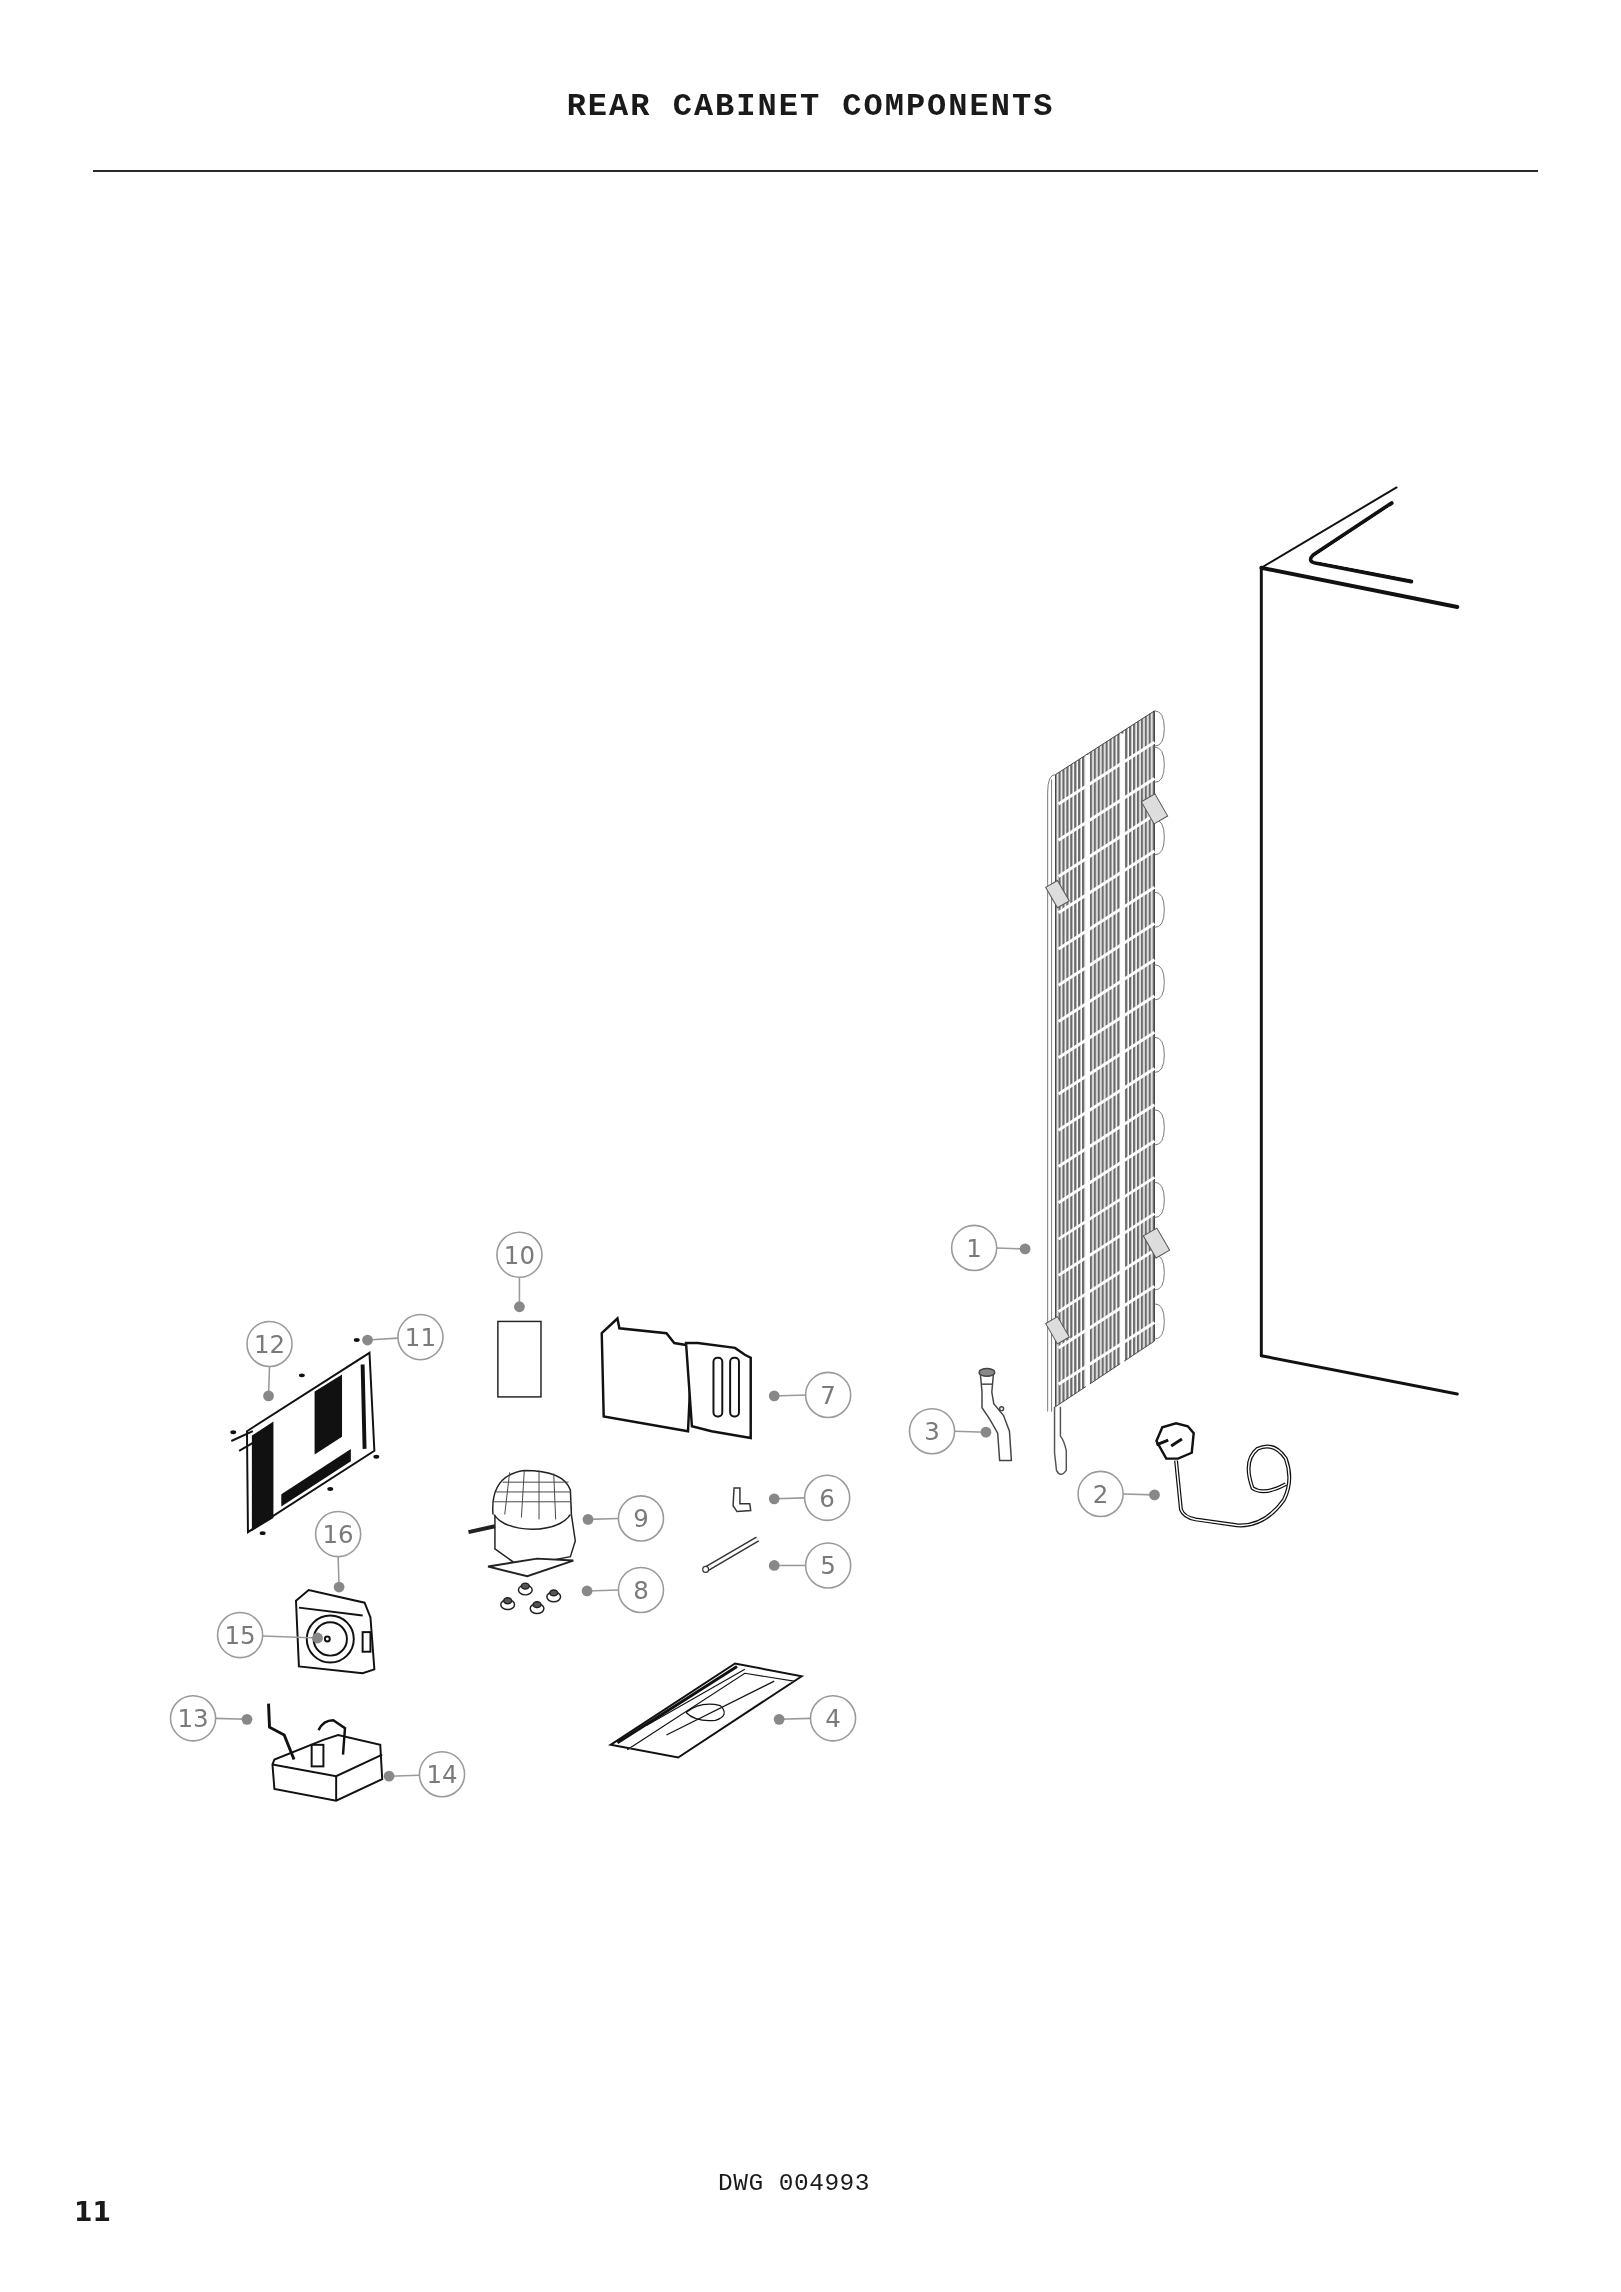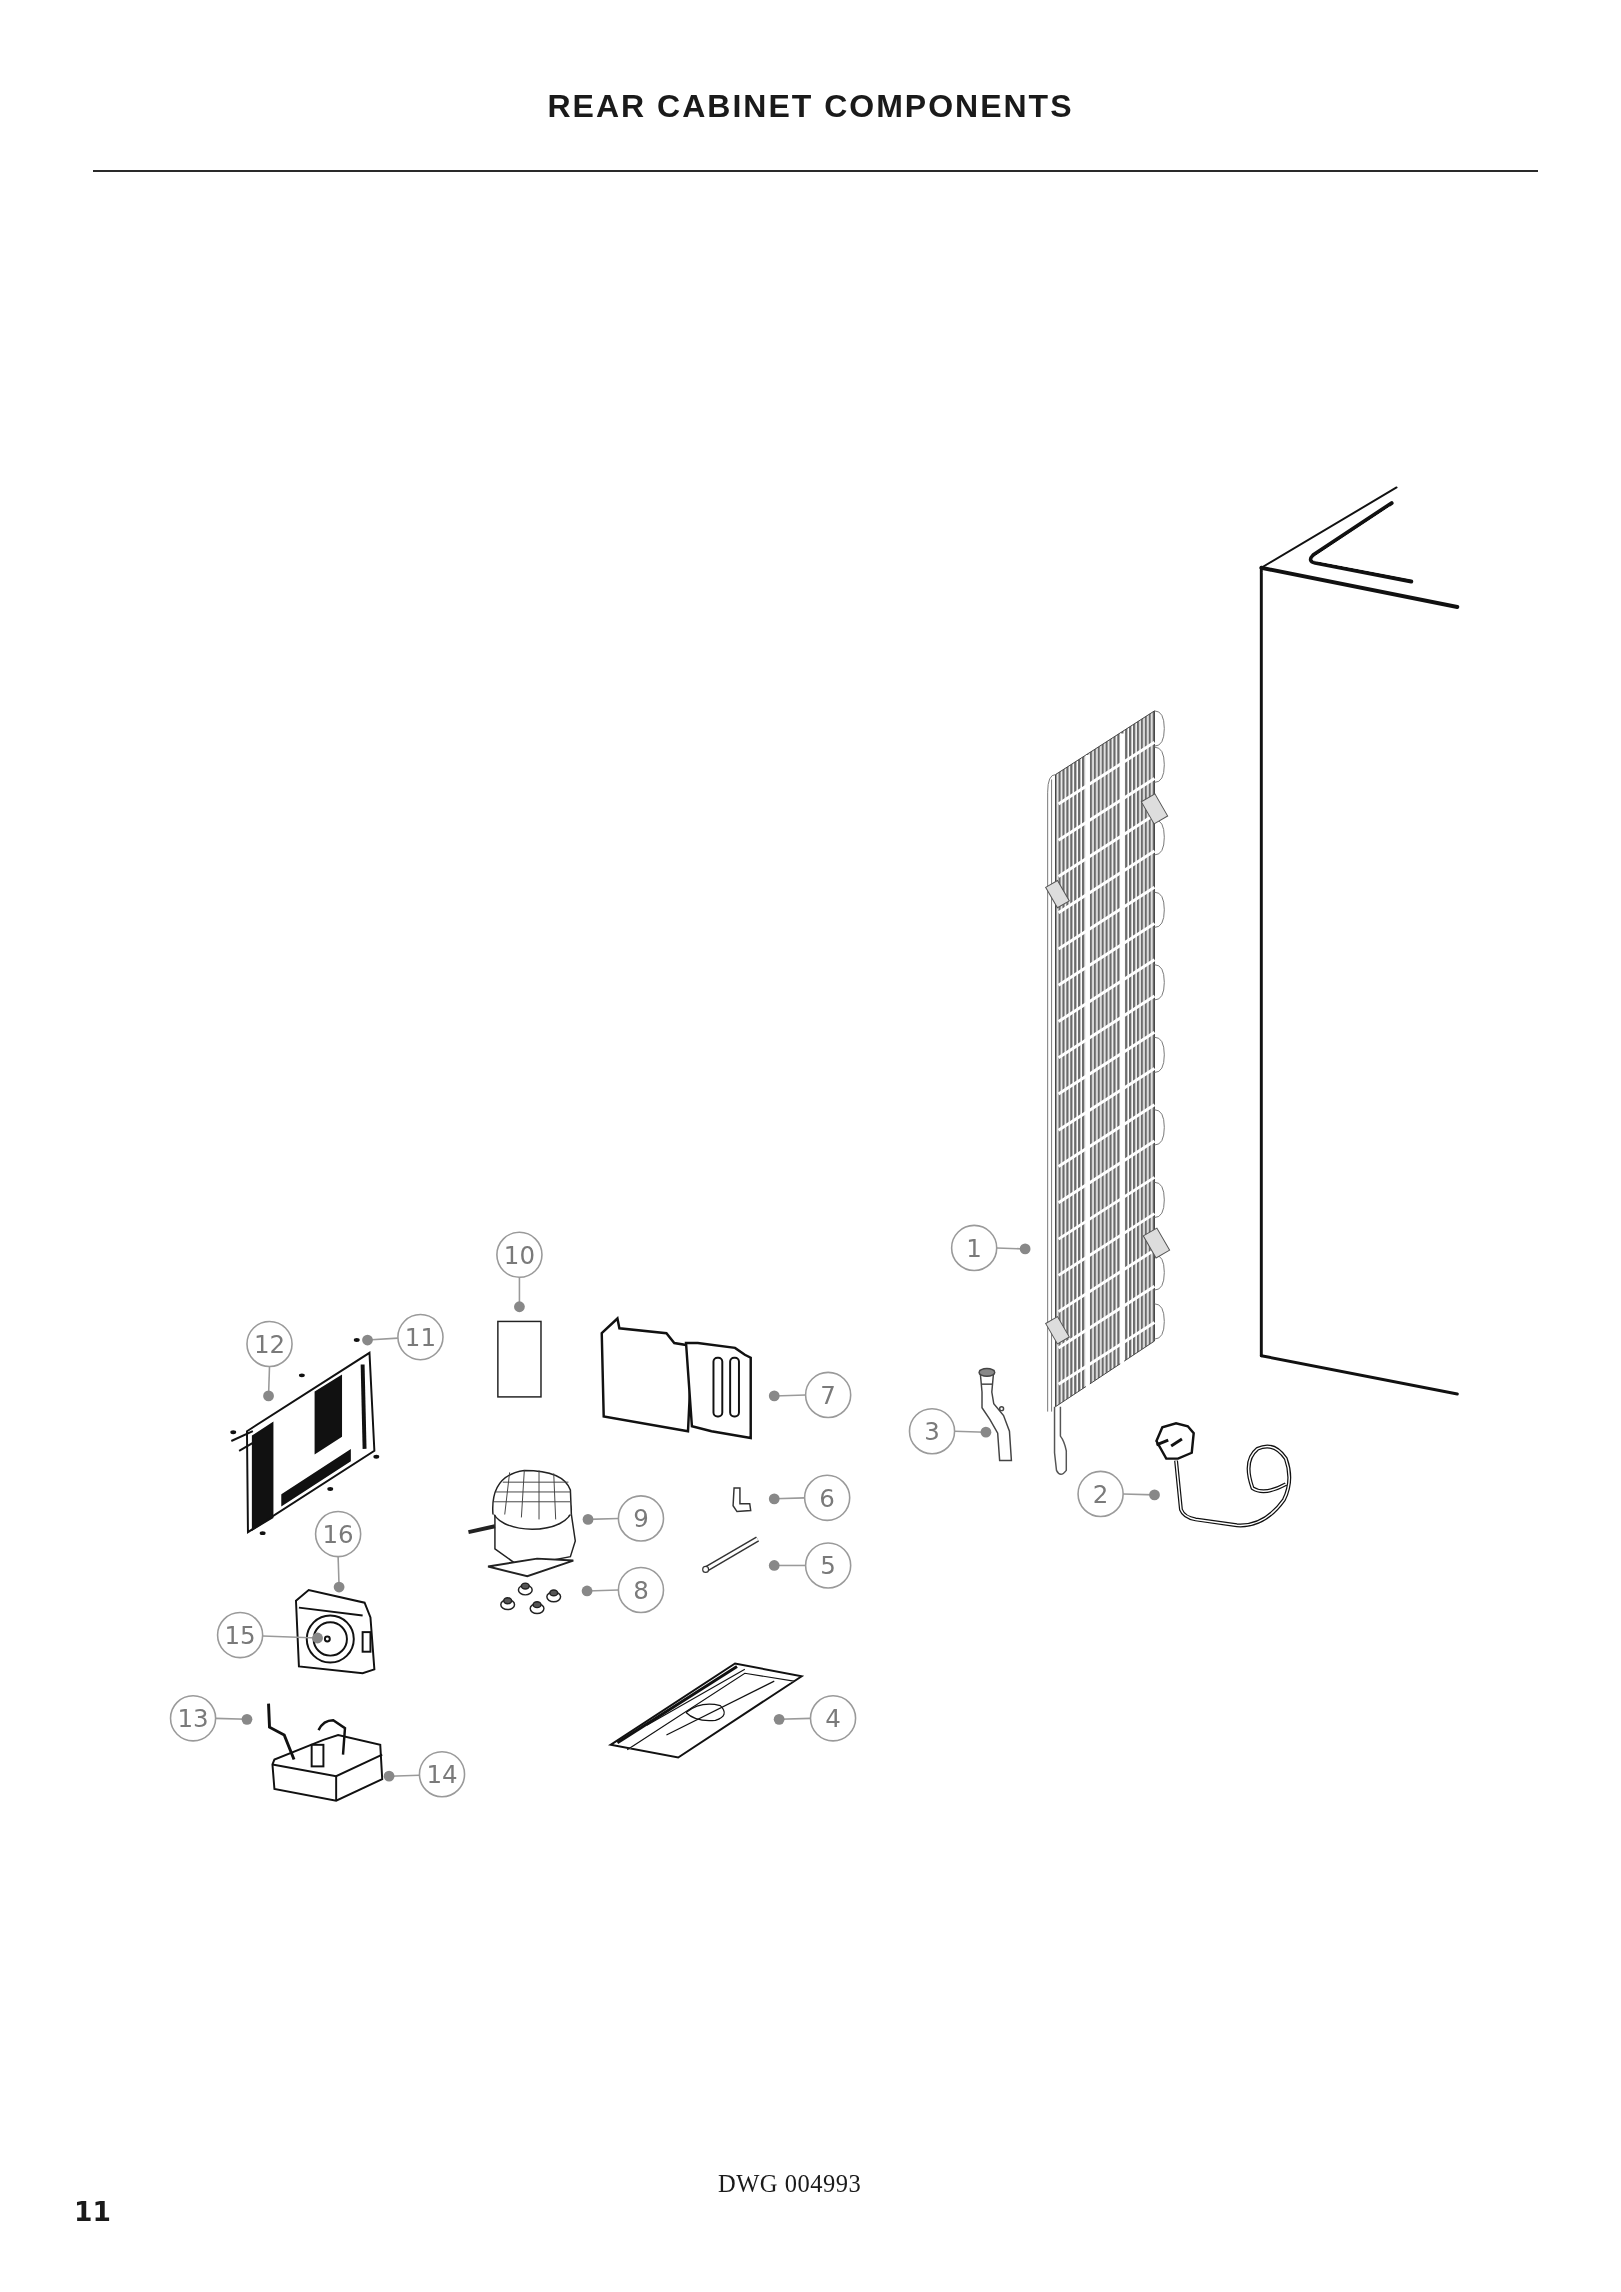--- a/index.html
+++ b/index.html
@@ -1,19 +1,19 @@
 <!DOCTYPE html>
 <html><head>
 <meta charset="utf-8">
 <style>
   html, body { margin: 0; padding: 0; background: #ffffff; }
   body { width: 1621px; height: 2293px; position: relative; overflow: hidden; font-family: "Liberation Sans", "DejaVu Sans", sans-serif; }
-  .title { position: absolute; left: 0; width: 1621px; top: 88px; text-align: center; font-family: Liberation Sans, sans-serif; font-weight: bold; font-size: 32px; letter-spacing: 2px; color: #1a1a1a; }
+  .title { position: absolute; left: 0; width: 1621px; top: 88px; text-align: center; font-family: Liberation Mono, monospace; font-weight: bold; font-size: 32px; letter-spacing: 2px; color: #1a1a1a; }
   .rule { position: absolute; left: 93px; width: 1445px; top: 170px; height: 2px; background: #2a2a2a; }
-  .footer-dwg { position: absolute; left: 718px; top: 2170px; font-family: Liberation Serif, serif; font-size: 24.5px; color: #1a1a1a; letter-spacing: 0.5px; }
+  .footer-dwg { position: absolute; left: 718px; top: 2170px; font-family: Liberation Mono, monospace; font-size: 24.5px; color: #1a1a1a; letter-spacing: 0.5px; }
   .page-num { position: absolute; left: 74px; top: 2196px; font-family: "DejaVu Sans", sans-serif; font-weight: bold; font-size: 26.5px; color: #1a1a1a; }
   svg.drawing { position: absolute; left: 0; top: 0; }
   .callout-num { font-family: "DejaVu Sans", sans-serif; font-size: 25px; fill: #7a7a7a; }
 </style>
 </head>
 <body>
 
 <div class="title">REAR CABINET COMPONENTS</div>
 <div class="rule"></div>
 

